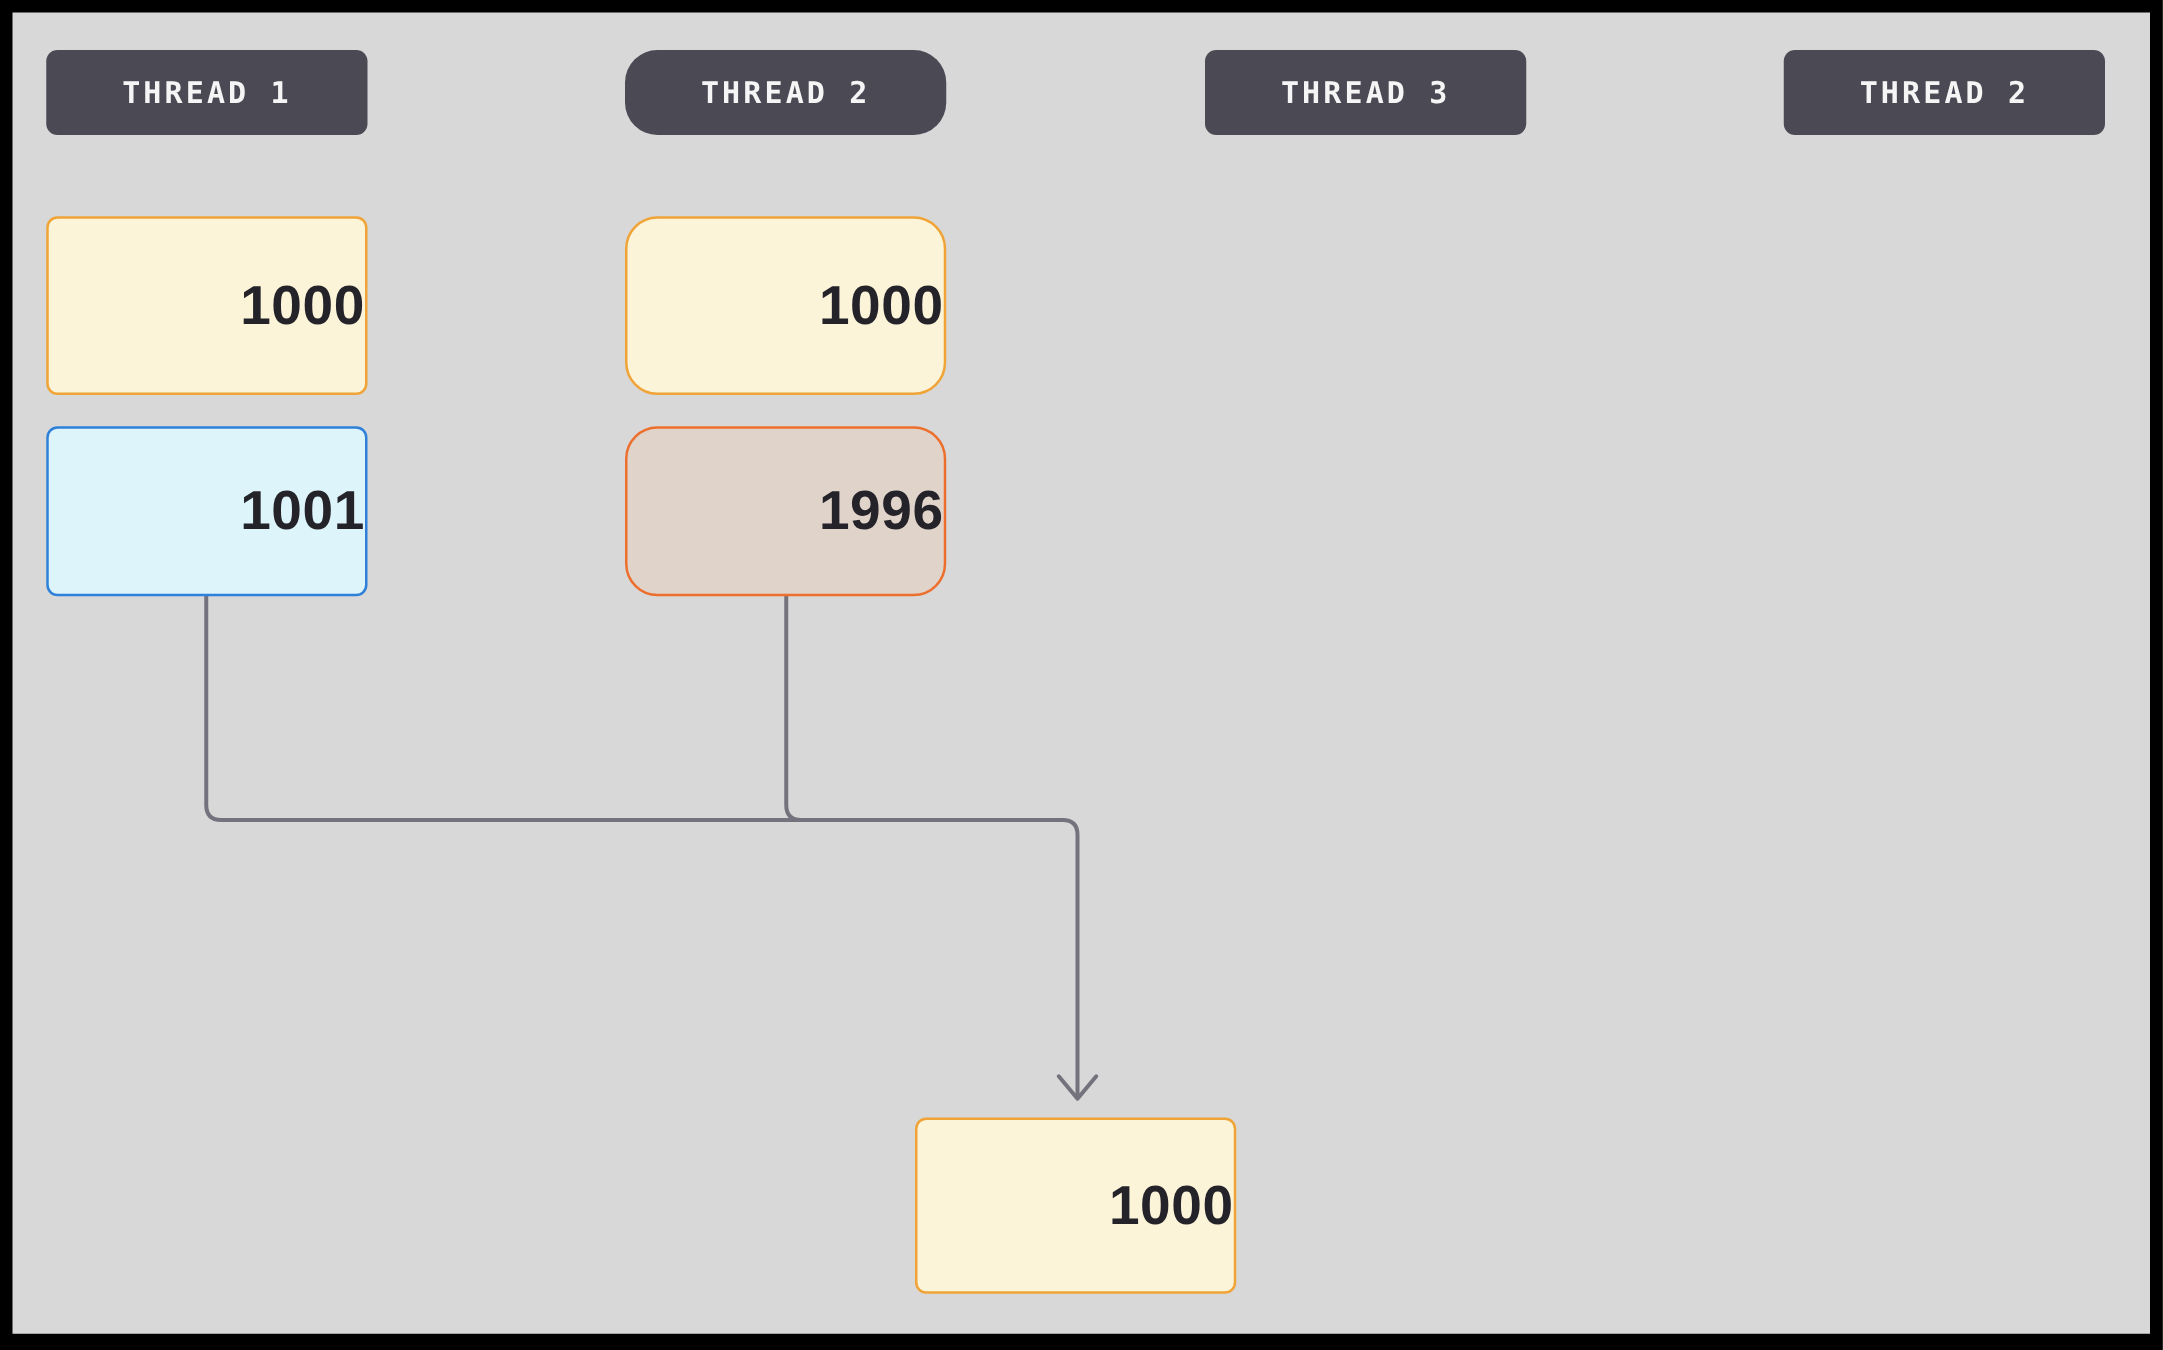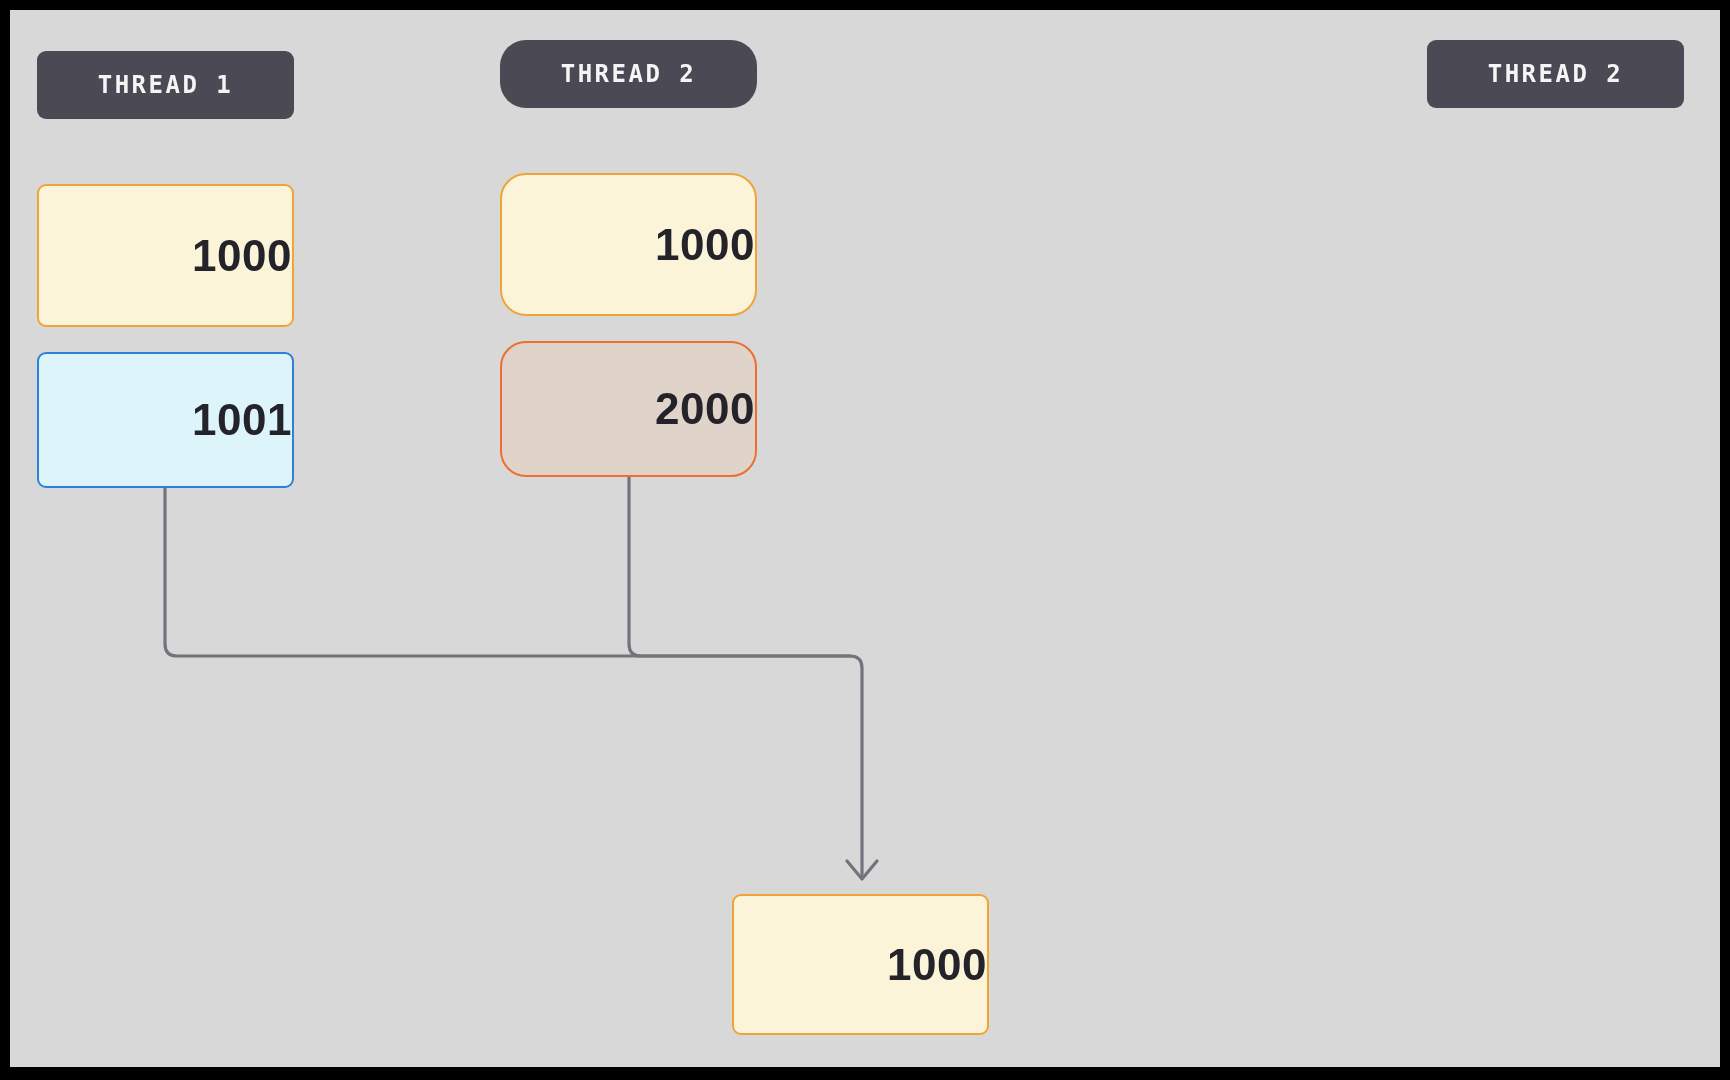--- a/index.html
+++ b/index.html
@@ -60,21 +60,21 @@
     color: var(--value-text, #25232a);
     font-weight: bold;
     font-size: 44px;
     letter-spacing: 0.5px;
   }
   .cell.yellow { background: var(--yellow-fill, #fbf4d8); border-color: var(--yellow-border, #f0a437); }
   .cell.blue   { background: var(--blue-fill, #dcf4fa);   border-color: var(--blue-border, #2f80d8); }
   .cell.tan    { background: var(--tan-fill, #e0d3ca);    border-color: var(--tan-border, #ed6f2d); }
   .row1 { top: 173px; height: 143px; }
   .row2 { top: 341px; height: 136px; }
-  .col1 { left: 37px; margin-top: 11px; }
+  .col1 { left: 37px; }
   .col2 { left: 500px; border-radius: 26px; }
   .result-cell { left: 732px; top: 894px; height: 141px; }
   svg.connector-layer {
     position: absolute;
     left: 0;
     top: 0;
     pointer-events: none;
   }
   svg.connector-layer path, svg.connector-layer polyline {
     fill: none;
@@ -90,20 +90,23 @@
 <div class="page">
   <div class="frame"></div>
   <div class="canvas"></div>
 
   <div class="thread-header col1">
     <span>THREAD 1</span>
   </div>
   <div class="thread-header col2">
     <span>THREAD 2</span>
   </div>
+  <div class="thread-header" style="left:964px">
+    <span>THREAD 3</span>
+  </div>
   <div class="thread-header" style="left:1427px">
     <span>THREAD 2</span>
   </div>
 
   <svg class="connector-layer" width="1730" height="1080" viewBox="0 0 1730 1080">
     <path d="M 165 462 V 644 Q 165 656 177 656 H 850 Q 862 656 862 668 V 876"></path>
     <path d="M 629 462 V 644 Q 629 656 641 656 H 850"></path>
     <polyline points="847,861 862,879 877,861"></polyline>
   </svg>
 
@@ -111,19 +114,19 @@
     <span>1000</span>
   </div>
   <div class="cell blue row2 col1">
     <span>1001</span>
   </div>
 
   <div class="cell yellow row1 col2">
     <span>1000</span>
   </div>
   <div class="cell tan row2 col2">
-    <span>2000</span>
+    <span>1996</span>
   </div>
 
   <div class="cell yellow result-cell">
     <span>1000</span>
   </div>
 </div>
 
 </body></html>

